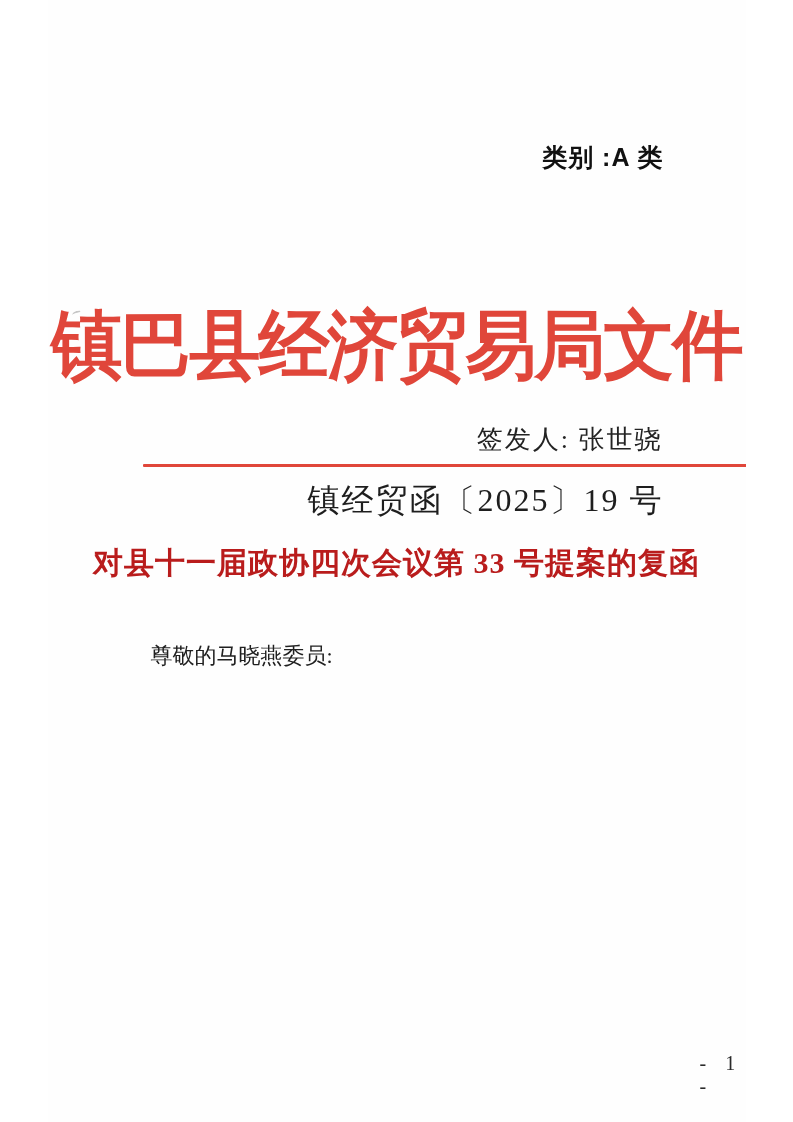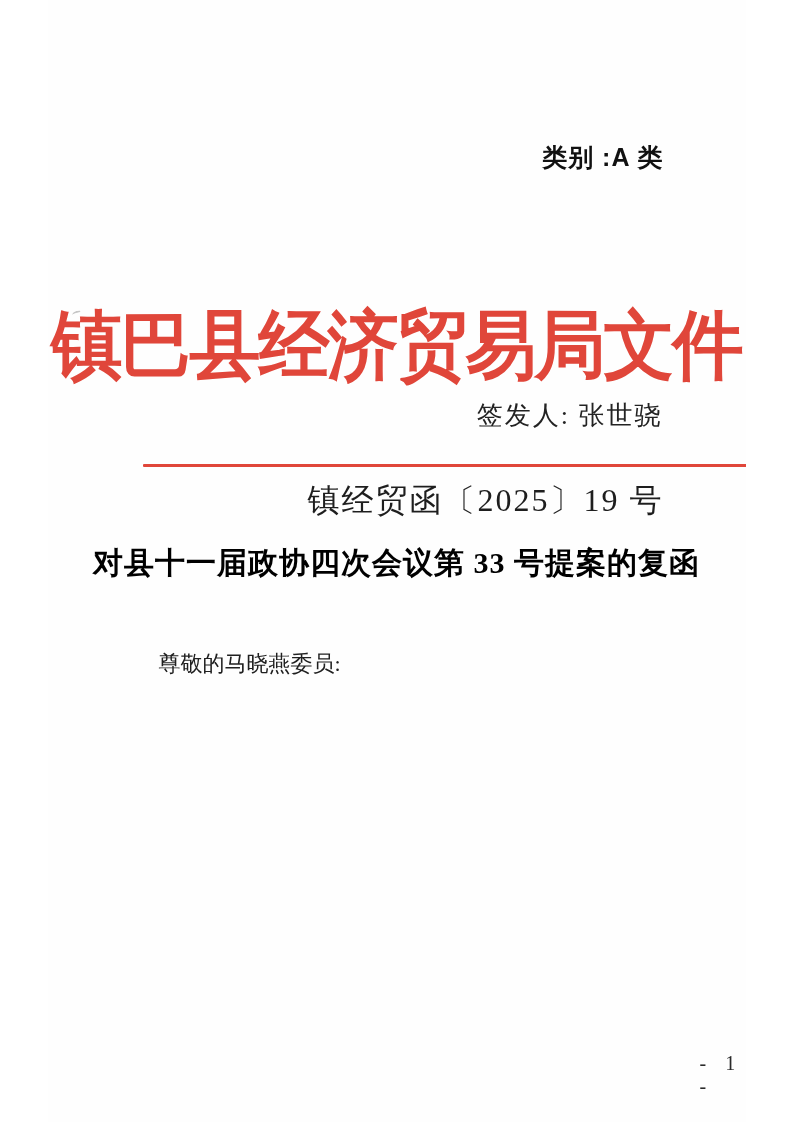--- a/index.html
+++ b/index.html
@@ -34,21 +34,21 @@
     font-weight: bold;
     font-size: 71px;
     letter-spacing: -2px;
     line-height: 100px;
     white-space: nowrap;
     transform: scaleY(1.06);
     transform-origin: top center;
   }
   .issuer {
     position: absolute;
-    top: 398px;
+    top: 422px;
     right: 83px;
     font-size: 26px;
     letter-spacing: 2px;
     color: #232323;
   }
   .red-rule {
     position: absolute;
     top: 464px;
     left: 95px;
     width: 663px;
@@ -65,33 +65,33 @@
   }
   .doc-title {
     position: absolute;
     top: 543px;
     left: 0;
     width: 100%;
     text-align: center;
     font-weight: bold;
     font-size: 30px;
     letter-spacing: 1px;
-    color: #000000;
+    color: #b91c1c;
   }
   .body-block {
     position: absolute;
     top: 636px;
     left: 103px;
     width: 611px;
     font-size: 22px;
     line-height: 40px;
     text-align: justify;
     color: #202020;
   }
-  .body-block p { margin: 8px; }
+  .body-block p { margin: 0; }
   .indent { text-indent: 2em; }
   .section-heading {
     font-family: "Liberation Sans", sans-serif;
     font-weight: bold;
     font-size: 23px;
     color: #161616;
   }
   .page-number {
     position: absolute;
     top: 1052px;

